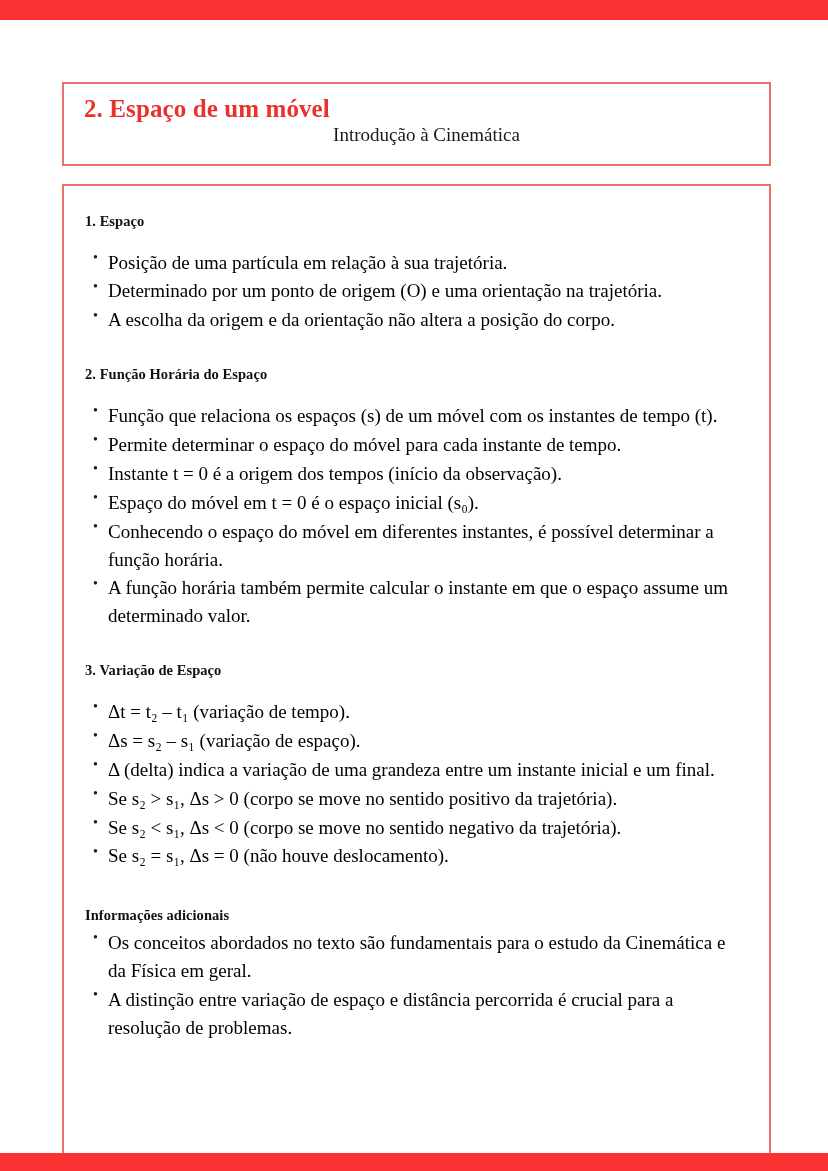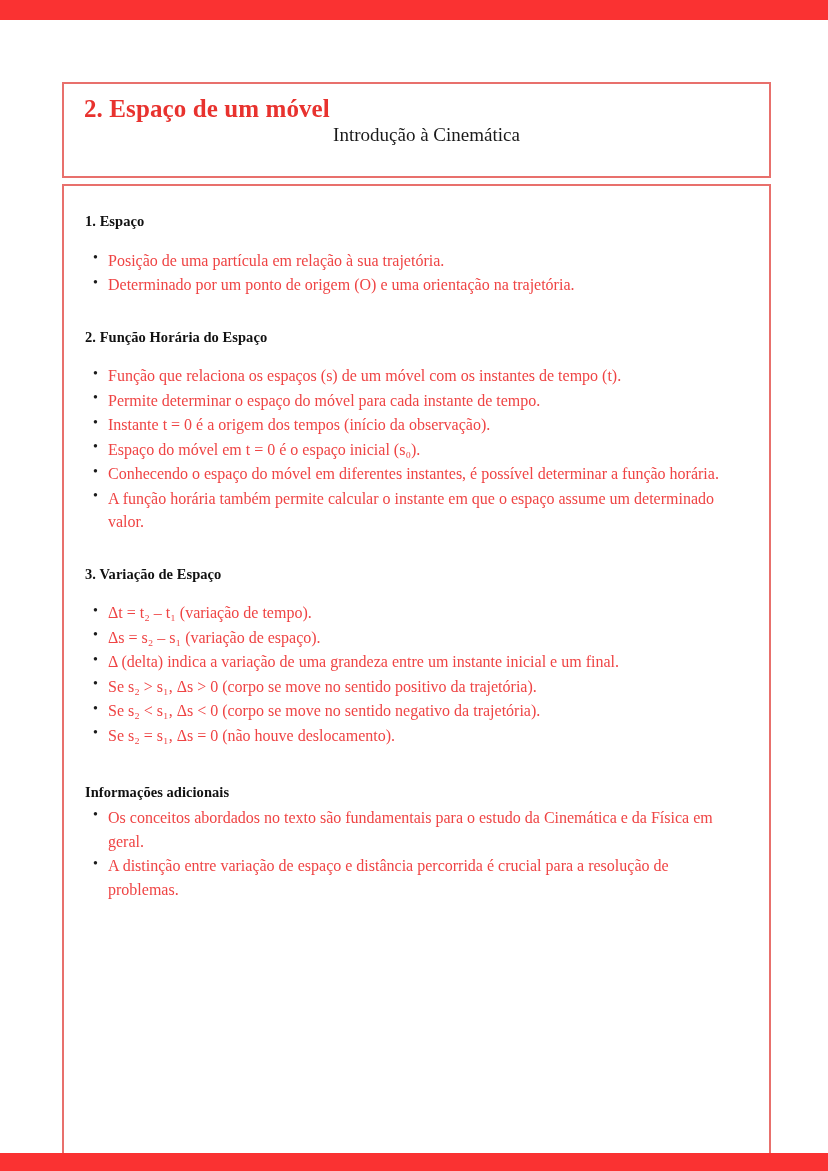--- a/index.html
+++ b/index.html
@@ -38,21 +38,21 @@
   .box {
     position: absolute;
     left: 62px;
     width: 709px;
     box-sizing: border-box;
     border: 2px solid #e8706c;
     background: #ffffff;
   }
   .title-box {
     top: 82px;
-    height: 96px;
+    height: 84px;
     padding: 11px 0 0 20px;
   }
   .content-box {
     top: 184px;
     height: 1128px;
     padding: 26px 30px 0 21px;
   }
 
   
   .doc-title {
@@ -100,23 +100,23 @@
   .section.sp-xl { margin-top: 36px; }
 
   ul.bullets {
     list-style: none;
     margin: 0;
     padding: 0;
   }
   ul.bullets > li {
     position: relative;
     padding-left: 23px;
-    font-size: 16px;
+    font-size: 19px;
     line-height: 1.47;
-    color: #ef4444;
+    color: #000000;
     margin-bottom: 1px;
   }
   ul.bullets > li::before {
     content: "•";
     position: absolute;
     left: 8px;
     top: -0.5px;
     font-size: 14px;
     color: #1a1a1a;
     line-height: 1.47;
@@ -132,20 +132,21 @@
   <h2 class="doc-subtitle">Introdução à Cinemática</h2>
 </div>
 
 <div class="box content-box">
 
   <div class="section gap">
     <h3 class="sec-heading">1. Espaço</h3>
     <ul class="bullets">
       <li>Posição de uma partícula em relação à sua trajetória.</li>
       <li>Determinado por um ponto de origem (O) e uma orientação na trajetória.</li>
+      <li>A escolha da origem e da orientação não altera a posição do corpo.</li>
     </ul>
   </div>
 
   <div class="section gap sp-lg">
     <h3 class="sec-heading">2. Função Horária do Espaço</h3>
     <ul class="bullets">
       <li>Função que relaciona os espaços (s) de um móvel com os instantes de tempo (t).</li>
       <li>Permite determinar o espaço do móvel para cada instante de tempo.</li>
       <li>Instante t = 0 é a origem dos tempos (início da observação).</li>
       <li>Espaço do móvel em t = 0 é o espaço inicial (s₀).</li>

